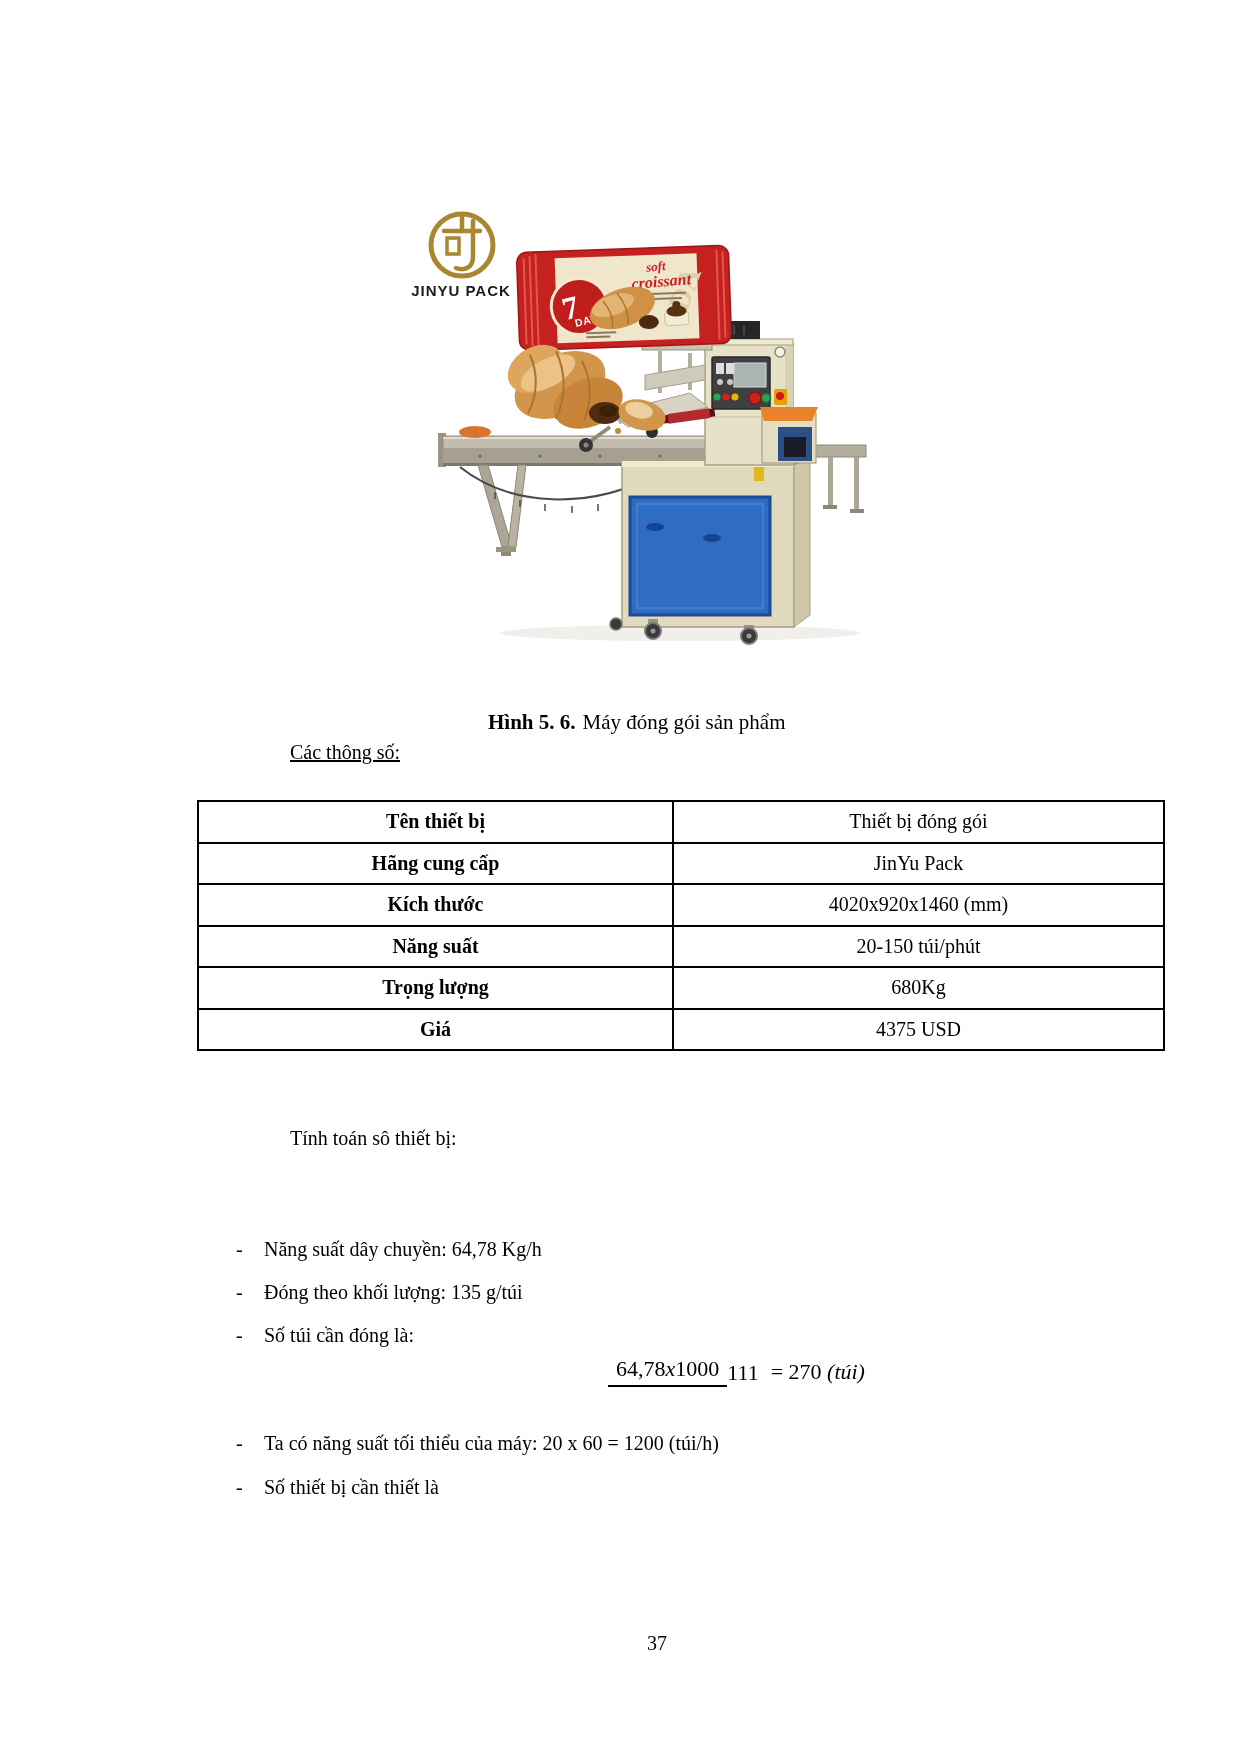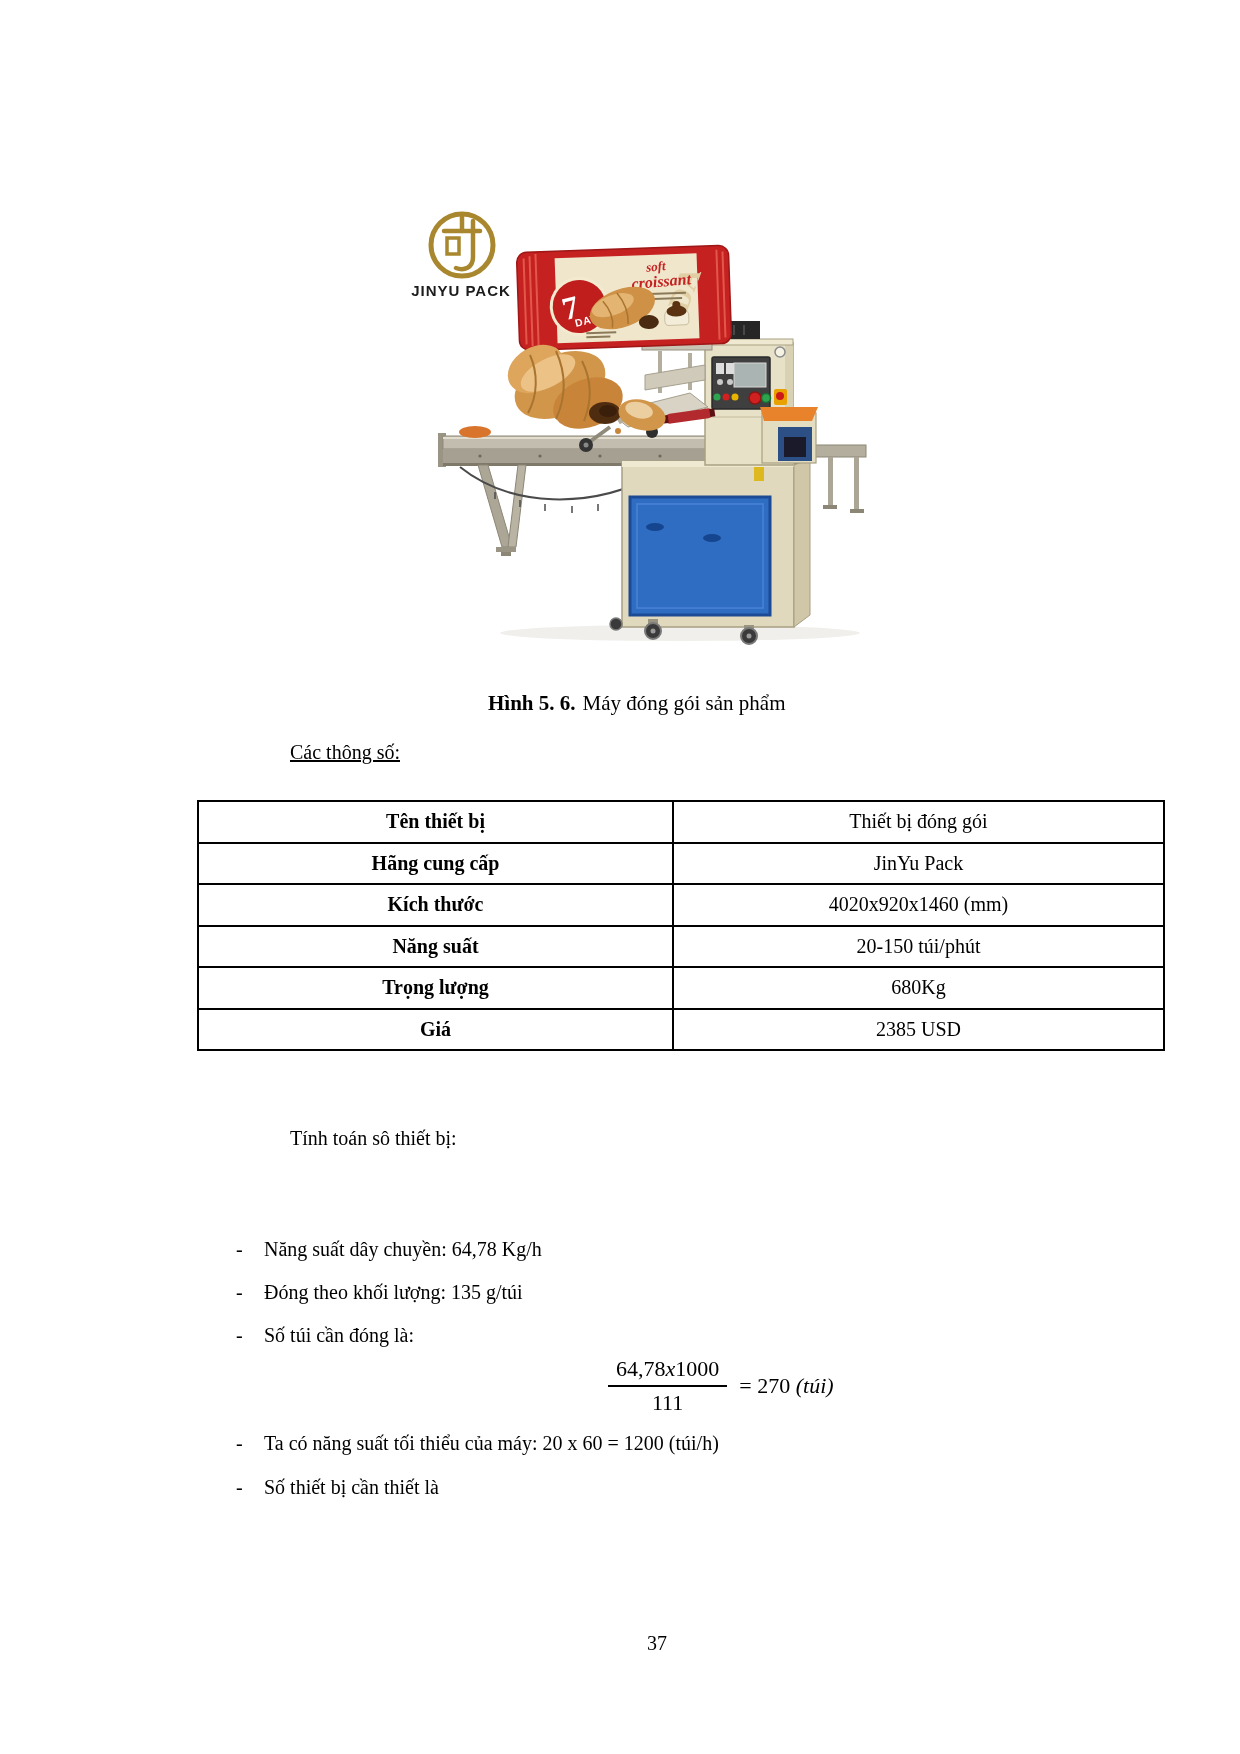--- a/index.html
+++ b/index.html
@@ -3,21 +3,21 @@
 <meta charset="utf-8">
 <style>
   html,body{margin:0;padding:0;}
   body{
     width:1240px;height:1754px;position:relative;background:#ffffff;
     font-family:"Liberation Serif", serif;color:#000;
   }
   
   .figure-wrap{position:absolute;left:360px;top:175px;width:510px;height:470px;}
   
-  .caption{position:absolute;left:488px;top:691px;font-size:21px;white-space:nowrap;}
+  .caption{position:absolute;left:488px;top:710px;font-size:21px;white-space:nowrap;}
   .caption .cap-label{font-weight:bold;}
   .caption .cap-text{margin-left:7px;}
   
   .para{position:absolute;font-size:20px;white-space:nowrap;}
   
   table.spec{
     position:absolute;left:197px;top:800px;width:968px;
     border-collapse:collapse;table-layout:fixed;
   }
   table.spec td{
@@ -27,21 +27,21 @@
   table.spec td.l{font-weight:bold;width:465px;}
   table.spec td.r{font-weight:normal;}
   
   .bullet{position:absolute;left:236px;font-size:20px;white-space:nowrap;}
   .bullet .dash{display:inline-block;width:28px;}
   
   .formula{
     position:absolute;left:608px;top:1356px;display:flex;align-items:center;
     gap:12px;font-size:22px;
   }
-  .frac{display:inline-flex;flex-direction:column;align-items:center;}
+  .frac{display:inline-flex;flex-direction:row;align-items:center;}
   .frac .num{padding:0 8px 3px 8px;border-bottom:2px solid #000;white-space:nowrap;}
   .frac .den{padding-top:3px;}
   .eqres{white-space:nowrap;}
   .eqres i{font-style:italic;}
   
   .pagenum{position:absolute;left:647px;top:1632px;font-size:20px;}
   svg text{user-select:none;}
 </style>
 </head>
 <body>
@@ -254,21 +254,21 @@
       <tr>
         <td class="l">Năng suất</td>
         <td class="r">20-150 túi/phút</td>
       </tr>
       <tr>
         <td class="l">Trọng lượng</td>
         <td class="r">680Kg</td>
       </tr>
       <tr>
         <td class="l">Giá</td>
-        <td class="r">2385 USD</td>
+        <td class="r">4375 USD</td>
       </tr>
     </tbody>
   </table>
 
   <div class="para" style="left:290px;top:1127px;">Tính toán sô thiết bị:</div>
 
   <div class="bullet" style="top:1238px;">
     <span class="dash">-</span><span>Năng suất dây chuyền: 64,78 Kg/h</span>
   </div>
   <div class="bullet" style="top:1281px;">

